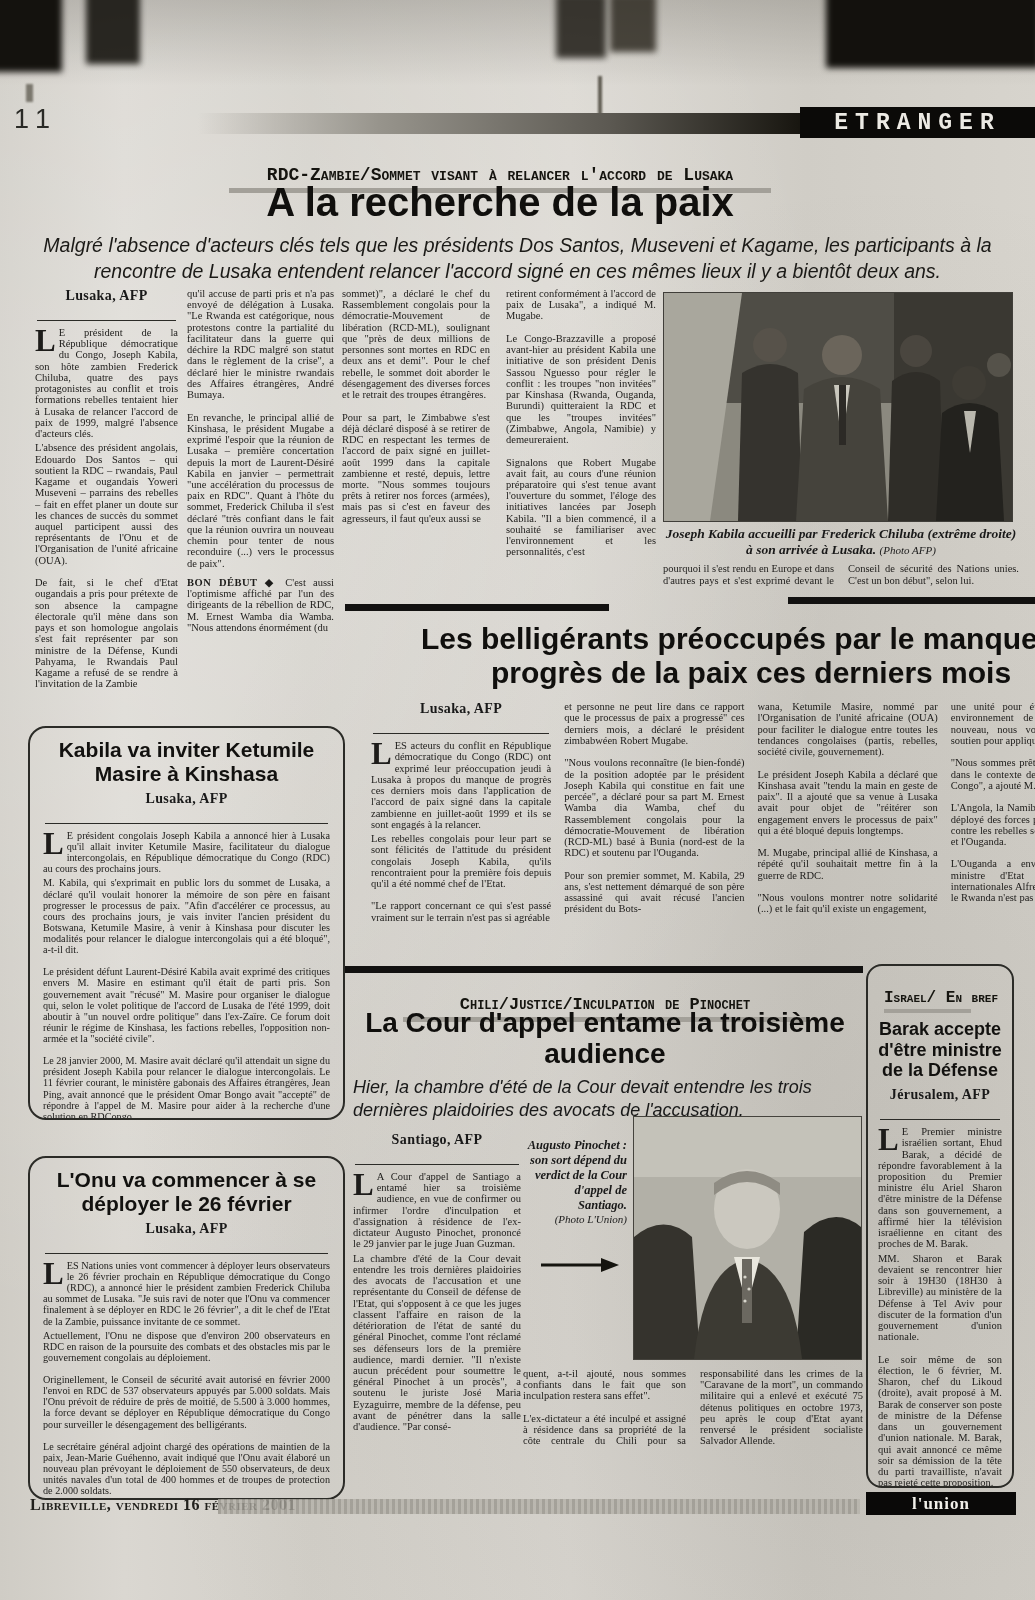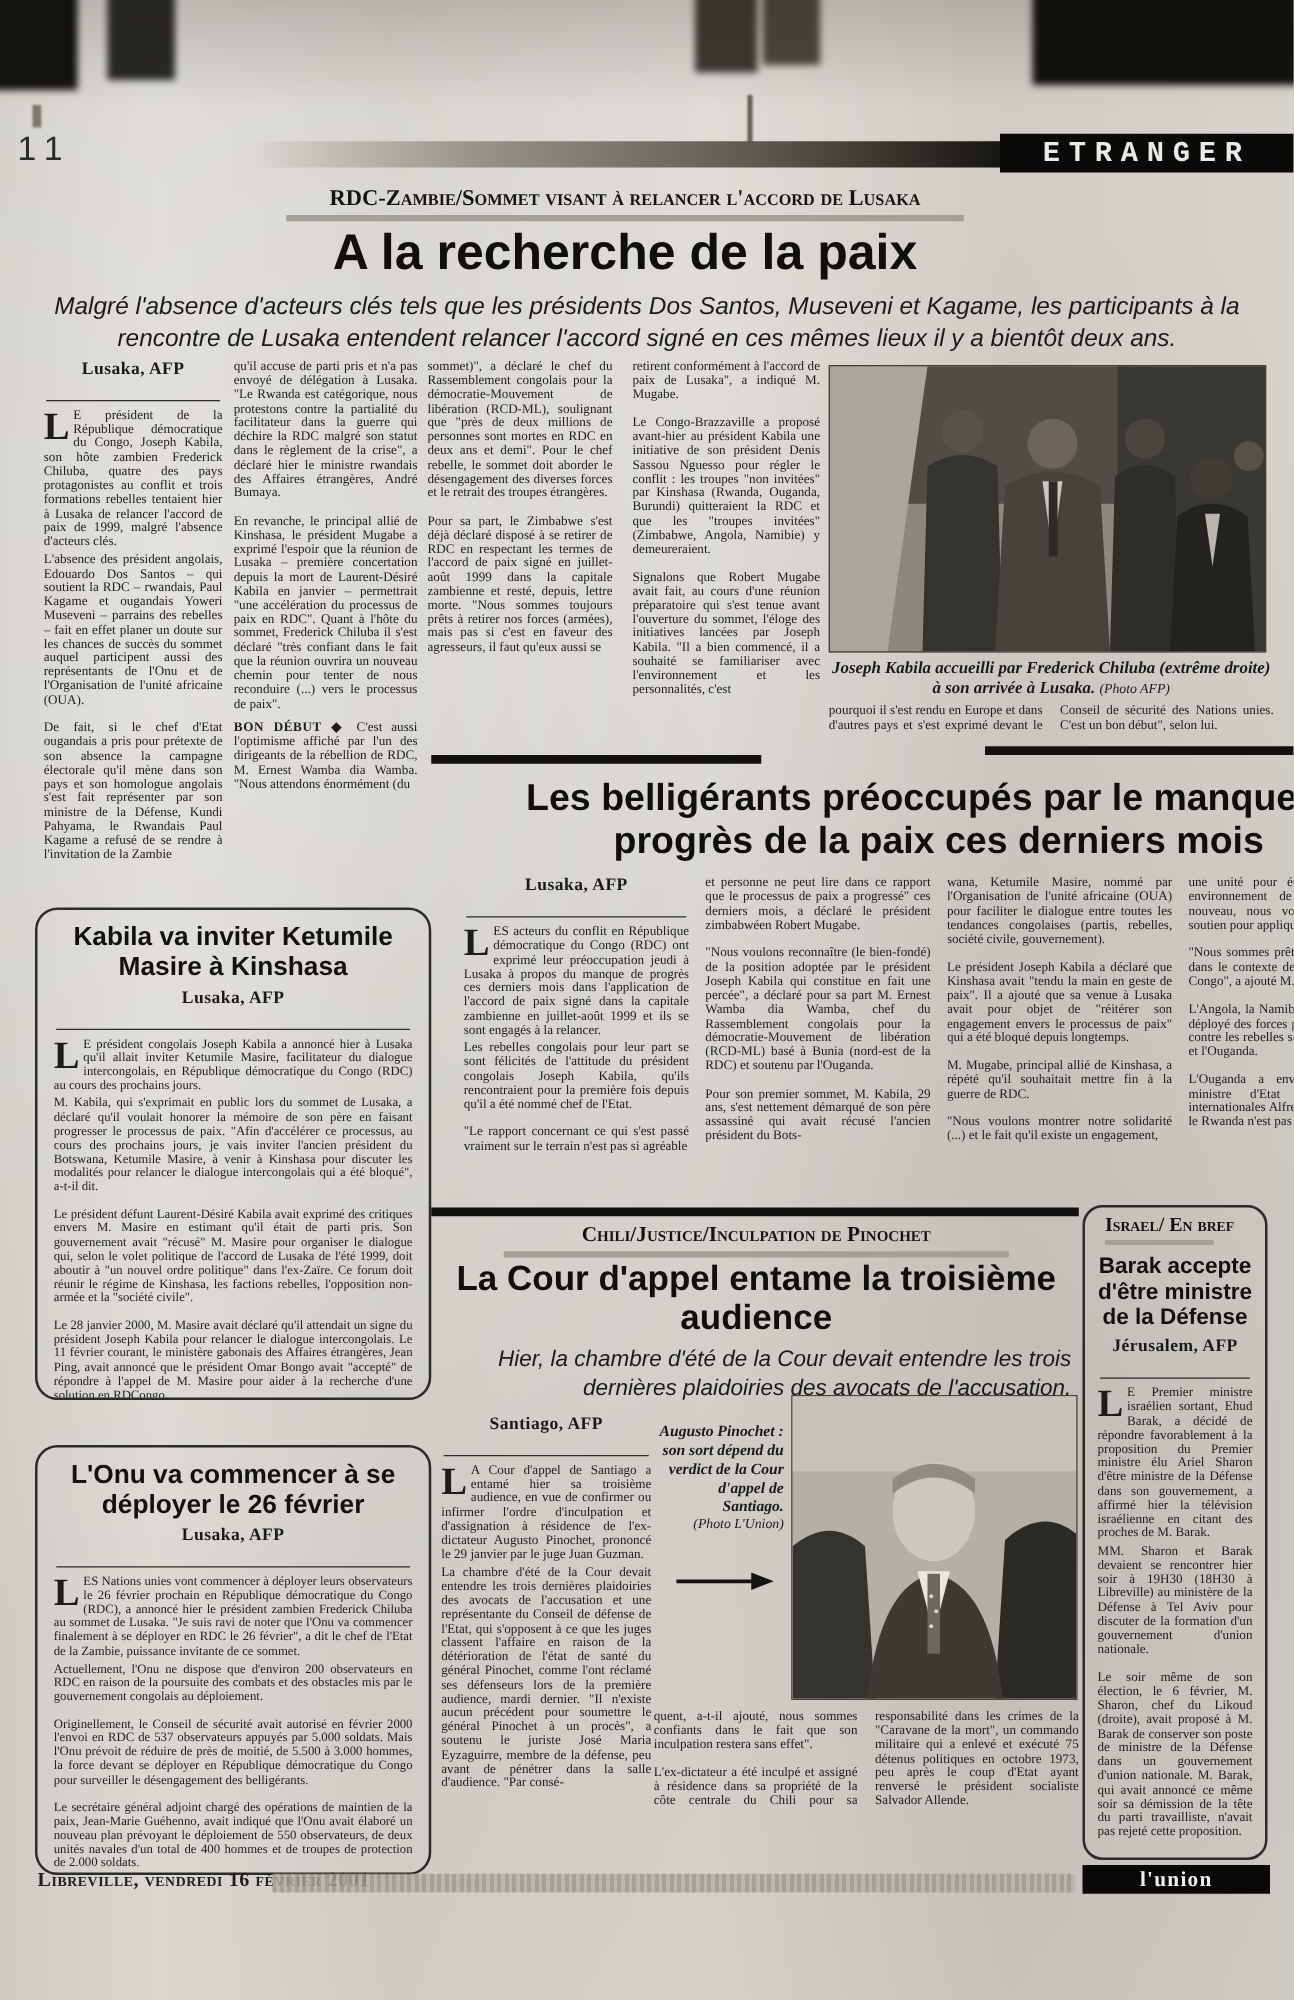--- a/index.html
+++ b/index.html
@@ -21,21 +21,21 @@
   .a5{left:826px;top:-8px;width:214px;height:76px;background:#13110d;}
   .a6{left:598px;top:76px;width:4px;height:40px;background:#433f34;filter:blur(1px);opacity:.8;}
   .a7{left:26px;top:84px;width:7px;height:18px;background:#555146;filter:blur(1px);opacity:.7;}
   
   .pagenum{left:14px;top:104px;font-family:"Liberation Sans",sans-serif;font-size:27px;letter-spacing:8px;color:#2a2a26;}
   .hdr-bar{left:198px;top:113px;width:604px;height:21px;
     background:linear-gradient(90deg,rgba(130,127,120,0) 0%,#97948c 30%,#5c5952 68%,#17150f 100%);}
   .hdr-box{left:800px;top:107px;width:235px;height:31px;background:#0b0a08;display:flex;align-items:center;justify-content:center;}
   .hdr-box span{font-family:Liberation Mono, monospace;font-weight:bold;font-size:23px;letter-spacing:7px;color:#eceae4;}
   
-  .kicker{font-family:Liberation Serif, serif;font-weight:bold;font-variant:small-caps;text-align:center;color:#15140f;}
+  .kicker{font-family:Liberation Mono, monospace;font-weight:bold;font-variant:small-caps;text-align:center;color:#15140f;margin-top:17px;}
   .k1{left:205px;top:148px;width:590px;font-size:18px;}
   .underbar{height:5px;background:#a3a099;margin:3px auto 0;width:92%;}
   .h1{left:95px;top:180px;width:810px;text-align:center;font-family:"Liberation Sans",sans-serif;font-weight:bold;font-size:40px;color:#100f0d;}
   .sub1{left:15px;top:233px;width:1005px;text-align:center;font-family:Liberation Sans, sans-serif;font-style:italic;font-size:19.5px;line-height:1.32;color:#1b1a17;}
   
   .byline{text-align:center;font-weight:bold;font-size:14px;letter-spacing:.4px;padding-bottom:16px;border-bottom:1.5px solid #2b2b27;margin:0 2px 6px;}
   .bt{font-size:10.5px;line-height:1.07;text-align:justify;color:#1d1c1a;margin:0;}
   .paras{white-space:pre-line;}
   .lead{margin-bottom:3px;}
   .dropcap{float:left;font-size:31px;line-height:25px;padding:1px 3px 0 0;font-weight:600;}
@@ -65,21 +65,21 @@
   
   .roundbox{border:2px solid #2b2b27;border-radius:18px;padding:8px 13px;overflow:hidden;background:rgba(255,255,255,0.04);}
   .box1{left:28px;top:726px;width:287px;height:374px;}
   .box2{left:28px;top:1156px;width:287px;height:324px;}
   .roundbox h3{margin:2px 0 6px;text-align:center;font-family:"Liberation Sans",sans-serif;font-weight:bold;font-size:21px;line-height:1.12;color:#12110f;}
   .boxtext{font-size:10.2px;line-height:1.09;}
   
   .chili{left:345px;top:966px;width:520px;height:526px;overflow:hidden;}
   .k2{position:absolute;left:40px;top:12px;width:440px;font-size:17px;}
   .h2c{position:absolute;left:10px;top:42px;width:500px;text-align:center;font-family:"Liberation Sans",sans-serif;font-weight:bold;font-size:28px;line-height:1.1;color:#100f0d;}
-  .sub2{position:absolute;left:8px;top:110px;width:504px;text-align:right;font-family:"Liberation Sans",sans-serif;font-style:italic;font-size:18px;line-height:1.3;}
+  .sub2{position:absolute;left:8px;top:110px;width:504px;text-align:left;font-family:"Liberation Sans",sans-serif;font-style:italic;font-size:18px;line-height:1.3;}
   .chili-c1{position:absolute;left:8px;top:166px;width:168px;height:350px;overflow:hidden;}
   .cap2{position:absolute;left:178px;top:172px;width:104px;text-align:right;font-weight:bold;font-style:italic;font-size:12.5px;line-height:1.2;}
   .cap2 .credit{display:block;font-weight:normal;}
   .arrow2{position:absolute;left:196px;top:292px;}
   .photo2frame{position:absolute;left:288px;top:150px;width:227px;height:242px;border:1px solid #45433d;background:#aeaca4;}
   .chili-bot{position:absolute;left:178px;top:402px;width:340px;height:112px;column-count:2;column-gap:14px;overflow:hidden;}
   
   .israel{left:866px;top:964px;width:124px;height:508px;border:2px solid #2b2b27;border-radius:16px;padding:6px 10px;overflow:hidden;}
   .k3{font-size:16px;text-align:left;padding-left:6px;}
   .k3bar{height:4px;width:70%;background:#a3a099;margin:2px 0 6px 6px;}

